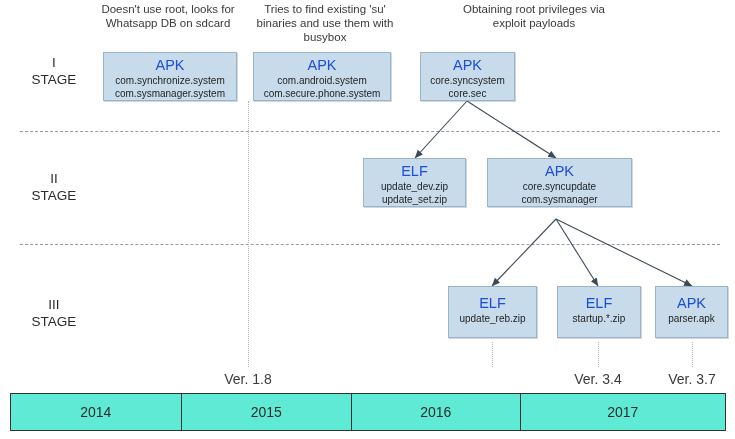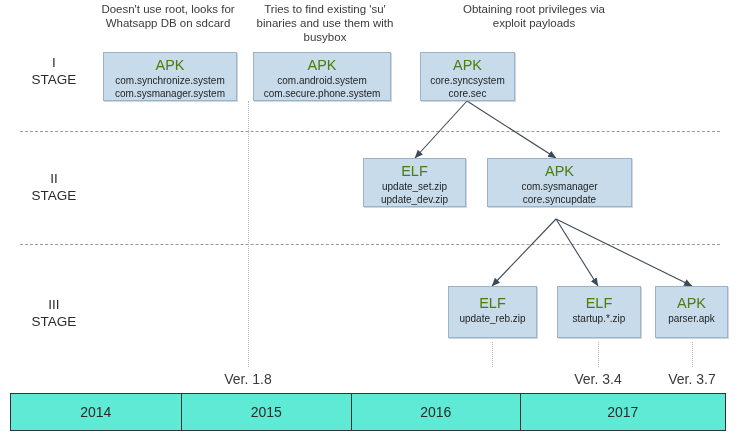--- a/index.html
+++ b/index.html
@@ -50,21 +50,21 @@
     background: #c7dbea;
     border: 1px solid #9bb3c6;
     box-shadow: 1px 1px 0 rgba(120,140,160,.35);
     text-align: center;
     padding-top: 3px;
     overflow: hidden;
   }
   .node .ntype {
     font-size: 14.5px;
     line-height: 18px;
-    color: #4d7c0f;
+    color: #1d4ed8;
   }
   .node .nline {
     font-size: 10px;
     line-height: 13px;
     color: #1f1f1f;
     white-space: nowrap;
   }
 
   
   .sep {
@@ -184,28 +184,28 @@
   </div>
 
   <div class="node" style="left:420px; top:52px; width:95px; height:49px;">
     <div class="ntype">APK</div>
     <div class="nline">core.syncsystem</div>
     <div class="nline">core.sec</div>
   </div>
 
   <div class="node" style="left:363px; top:158px; width:103px; height:49px;">
     <div class="ntype">ELF</div>
+    <div class="nline">update_dev.zip</div>
     <div class="nline">update_set.zip</div>
-    <div class="nline">update_dev.zip</div>
   </div>
 
   <div class="node" style="left:487px; top:158px; width:145px; height:49px;">
     <div class="ntype">APK</div>
+    <div class="nline">core.syncupdate</div>
     <div class="nline">com.sysmanager</div>
-    <div class="nline">core.syncupdate</div>
   </div>
 
   <div class="node" style="left:448px; top:286px; width:89px; height:52px; padding-top:7px;">
     <div class="ntype">ELF</div>
     <div class="nline">update_reb.zip</div>
   </div>
 
   <div class="node" style="left:557px; top:286px; width:84px; height:52px; padding-top:7px;">
     <div class="ntype">ELF</div>
     <div class="nline">startup.*.zip</div>

